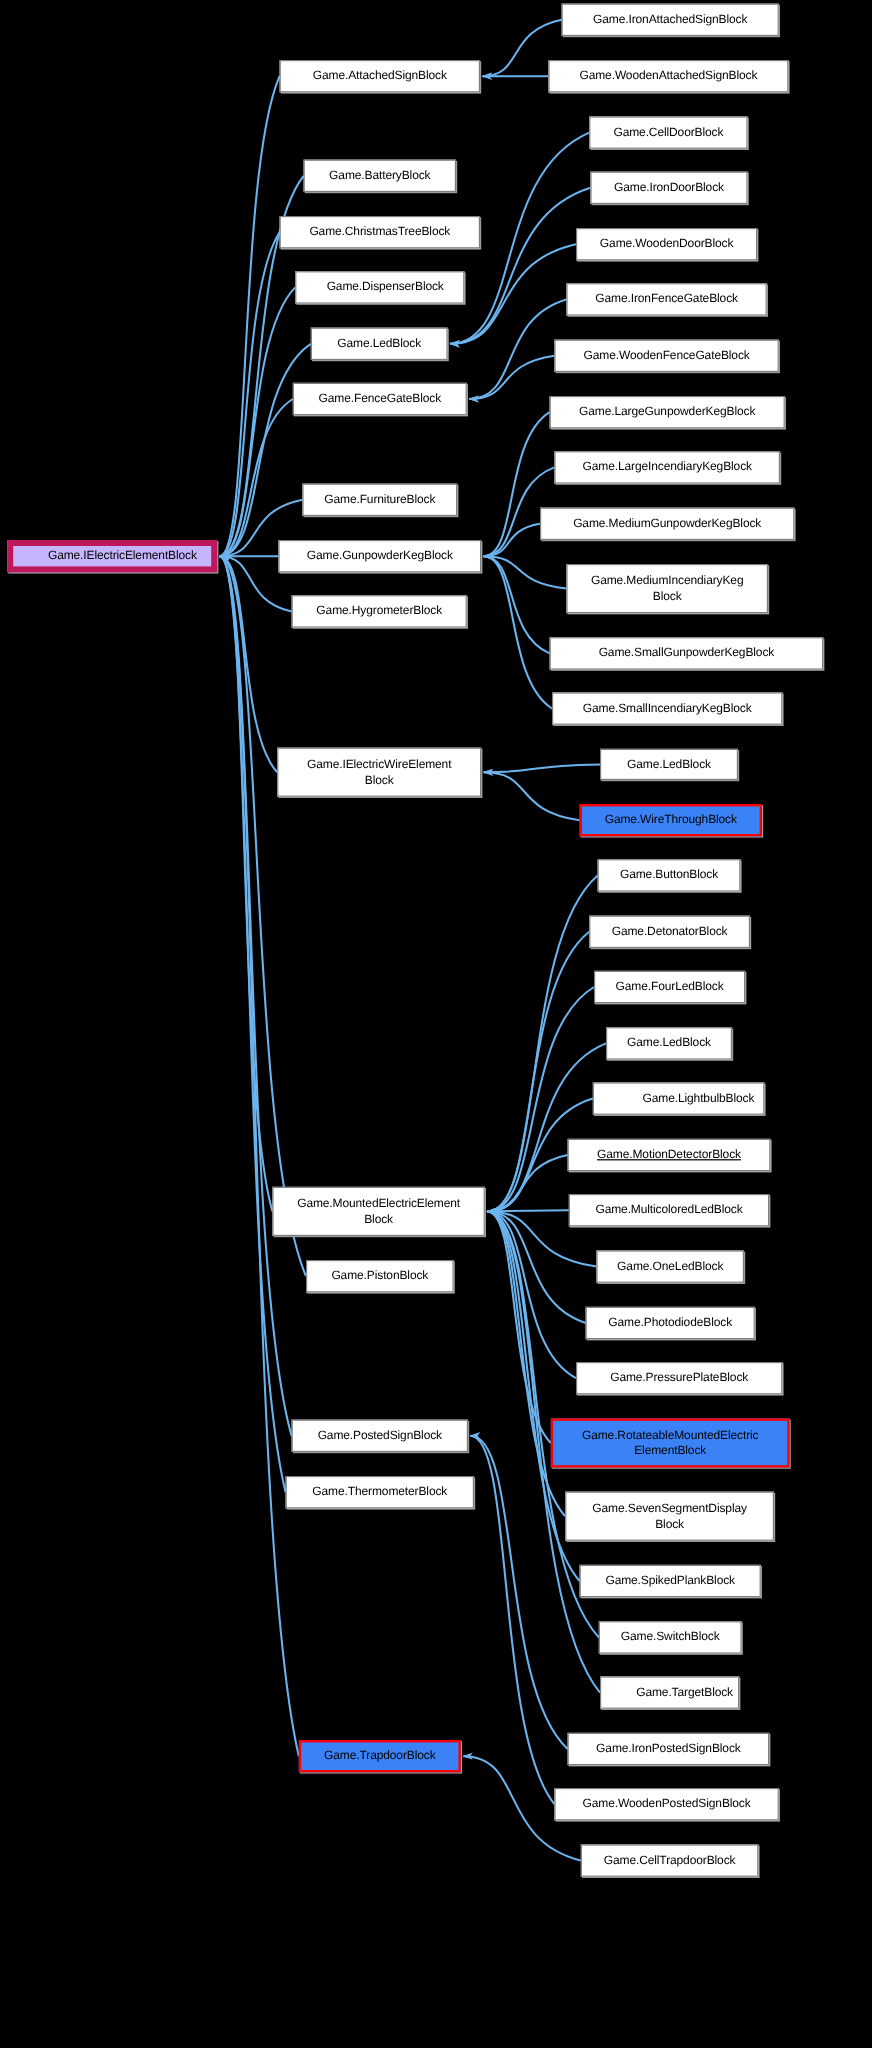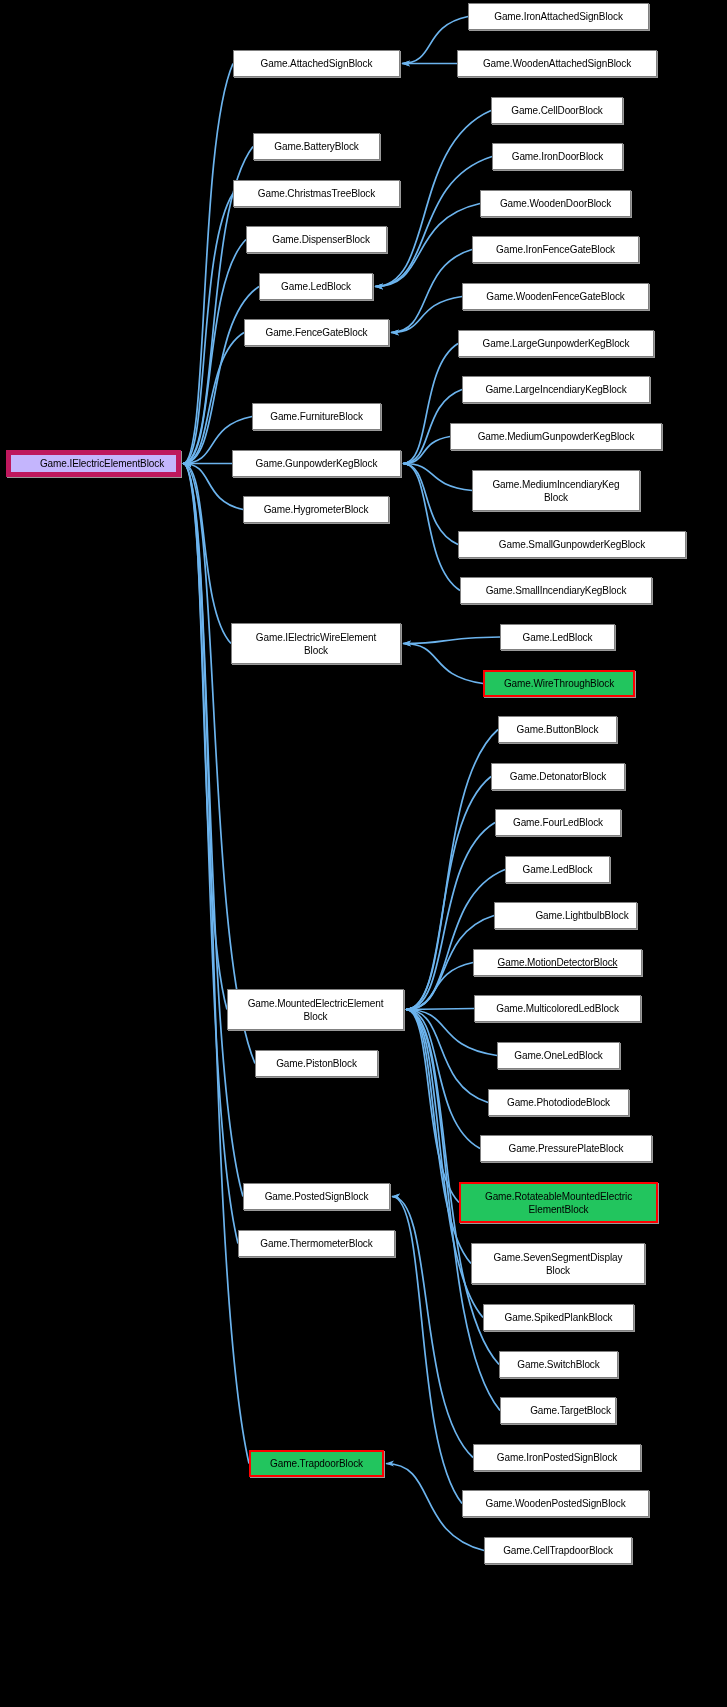--- a/index.html
+++ b/index.html
@@ -24,21 +24,21 @@
     letter-spacing:-0.1px;
     white-space:pre-line;
     z-index:5;
   }
   .node.root{
     background:#c4b5fd;
     border:5px solid #be185d;
     padding-left:20px;
   }
   .node.hl{
-    background:#22c55e;
+    background:#3b82f6;
     border:2px solid #ff0000;
     box-shadow:1px 1px 0 0 #9a9a9a;
   }
 </style>
 </head>
 <body>
 
 <div id="canvas">
   <svg id="edges" viewBox="0 0 727 1707">
     <defs>

